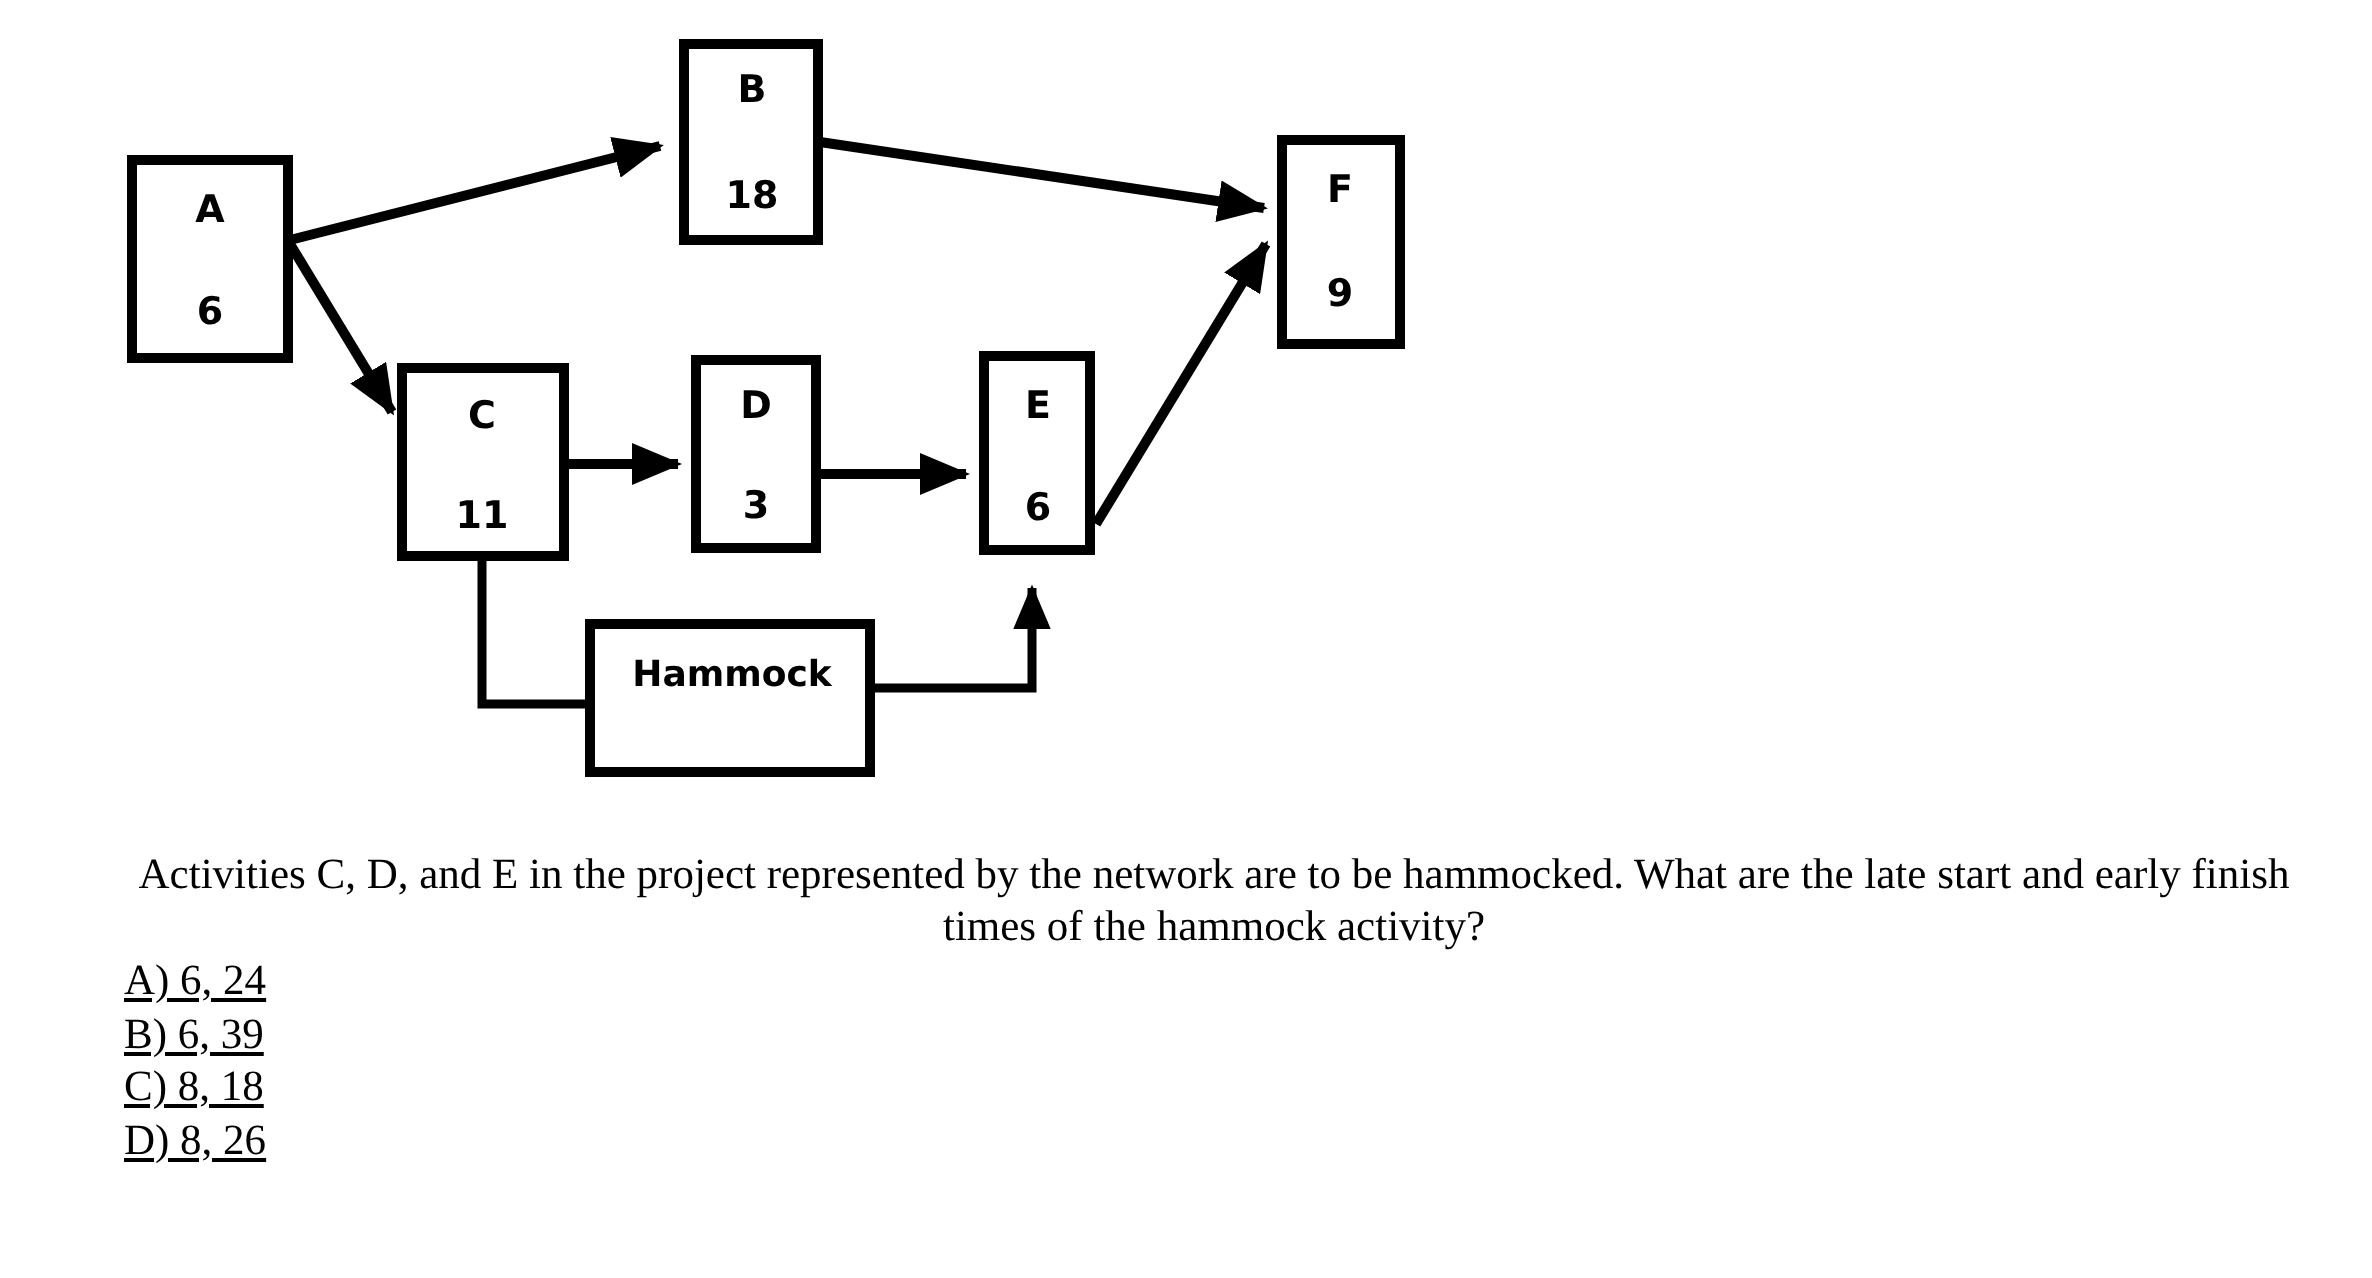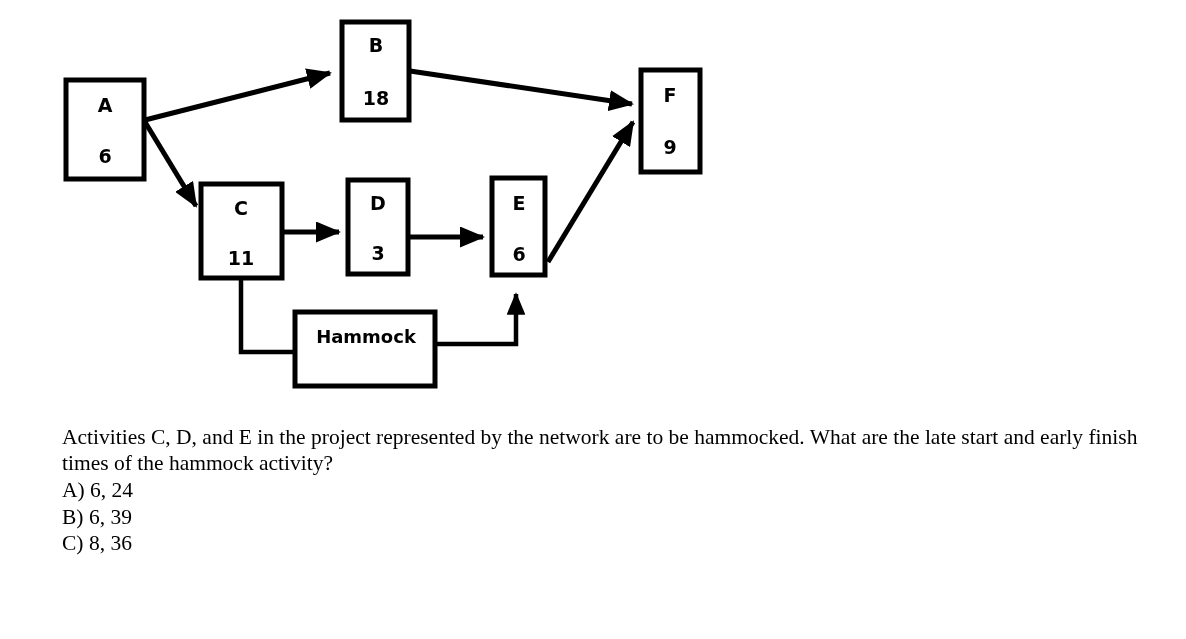--- a/index.html
+++ b/index.html
@@ -59,26 +59,28 @@
     left: 62px;
     top: 424px;
     width: 1090px;
   }
   .question-line {
     font-family: "Liberation Serif", serif;
     font-size: 21.5px;
     line-height: 26px;
     color: #000000;
     white-space: pre-wrap;
+    text-align: center;
   }
   .option-line {
     font-family: "Liberation Serif", serif;
     font-size: 21.5px;
     line-height: 26.5px;
     color: #000000;
+    text-decoration: underline;
   }
   #options-list {
     margin-top: 1px;
   }
 </style>
 </head>
 <body>
 
 <div id="diagram-area">
   <svg class="network" viewBox="0 0 760 410" xmlns="http://www.w3.org/2000/svg">
@@ -147,15 +149,16 @@
       <text class="node-text small" x="366" y="338">Hammock</text>
     </g>
   </svg>
 </div>
 
 <div id="question-block">
   <div class="question-line">Activities C, D, and E in the project represented by the network are to be hammocked. What are the late start and early finish times of the hammock activity?</div>
   <div id="options-list">
     <div class="option-line">A) 6, 24</div>
     <div class="option-line">B) 6, 39</div>
-    <div class="option-line">C) 8, 36</div>
+    <div class="option-line">C) 8, 18</div>
+    <div class="option-line">D) 8, 26</div>
   </div>
 </div>
 
 </body></html>

